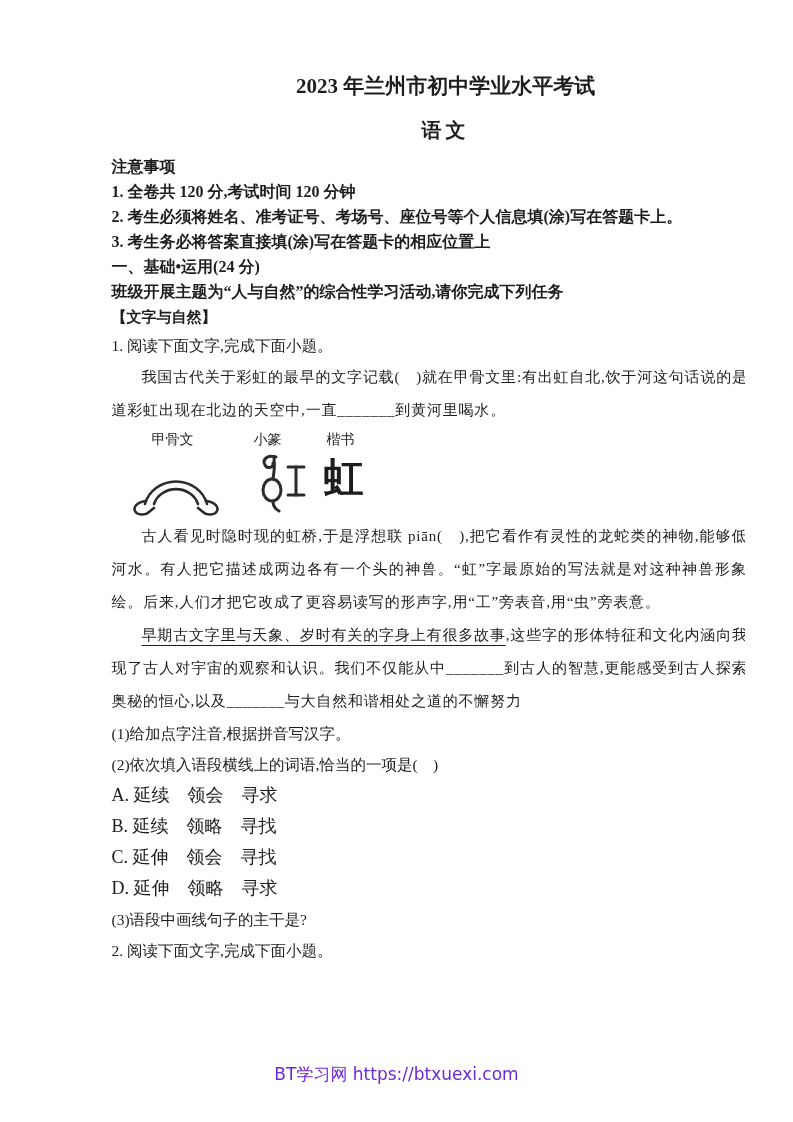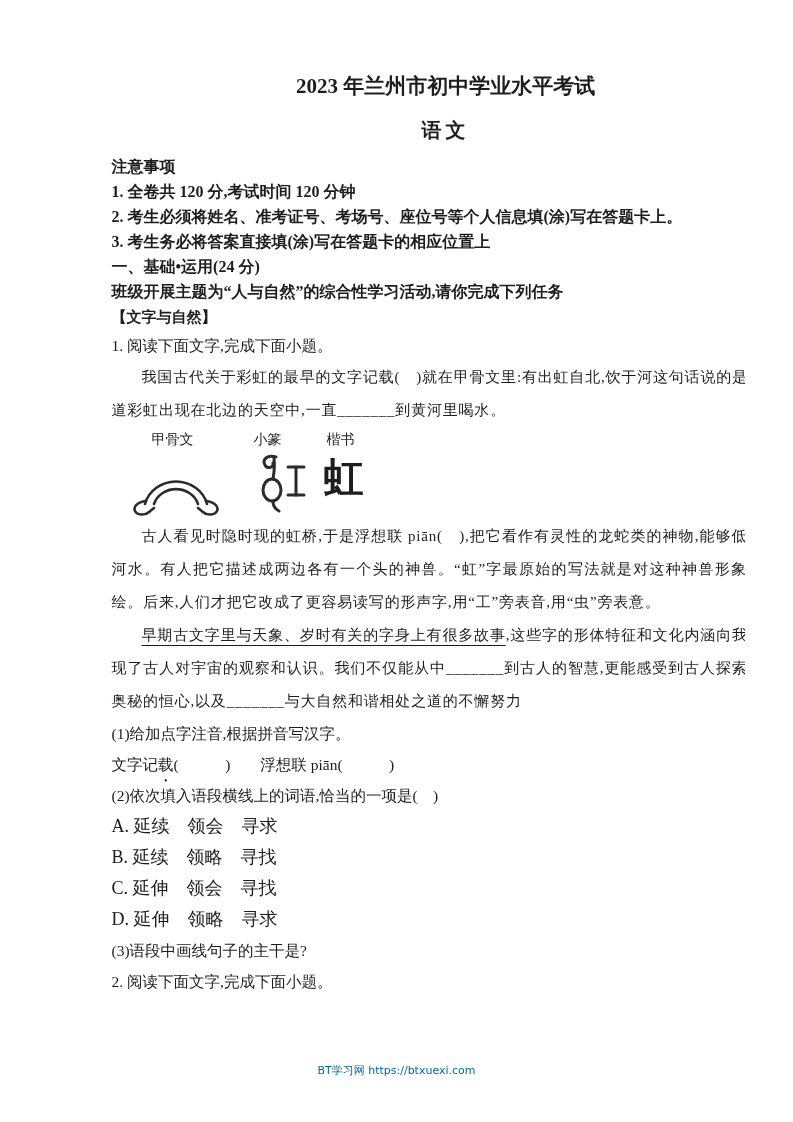--- a/index.html
+++ b/index.html
@@ -105,22 +105,22 @@
     line-height: 48px;
     font-weight: 700;
   }
   .footer {
     position: absolute;
     left: 0;
     right: 0;
     top: 1063px;
     text-align: center;
     font-family: "DejaVu Sans", "Liberation Sans", sans-serif;
-    font-size: 11px;
-    color: #0369a1;
+    font-size: 17px;
+    color: #6d28d9;
   }
 </style>
 </head>
 <body>
 
 <div class="page">
   <div class="content">
 
     <h1 class="title">2023 年兰州市初中学业水平考试</h1>
     <h2 class="subject">语文</h2>
@@ -164,21 +164,20 @@
 
       <span class="glyph glyph-kai">虹</span>
     </div>
 
     <p class="kai indent">古人看见时隐时现的虹桥,于是浮想联 piān(　),把它看作有灵性的龙蛇类的神物,能够低头喝河水。有人把它描述成两边各有一个头的神兽。“虹”字最原始的写法就是对这种神兽形象的描绘。后来,人们才把它改成了更容易读写的形声字,用“工”旁表音,用“虫”旁表意。</p>
 
     <p class="kai indent"><span class="u">早期古文字里与天象、岁时有关的字身上有很多故事</span><span>,这些字的形体特征和文化内涵向我们展现了古人对宇宙的观察和认识。我们不仅能从中_______到古人的智慧,更能感受到古人探索自然奥秘的恒心,以及_______与大自然和谐相处之道的不懈努力</span></p>
 
     <p class="stem">(1)给加点字注音,根据拼音写汉字。</p>
 
-    <p class="stem fill-line"><span>文字记</span><span class="dot-under">载</span><span>(　　　)</span><span class="second-part">浮想联 piān(　　　)</span></p>
 
     <p class="stem">(2)依次填入语段横线上的词语,恰当的一项是(　)</p>
 
     <div class="opts">
       <div class="opt-row">
         <span class="opt-a">A. 延续　领会　寻求</span>
         <span class="opt-b">B. 延续　领略　寻找</span>
       </div>
       <div class="opt-row">
         <span class="opt-a">C. 延伸　领会　寻找</span>

